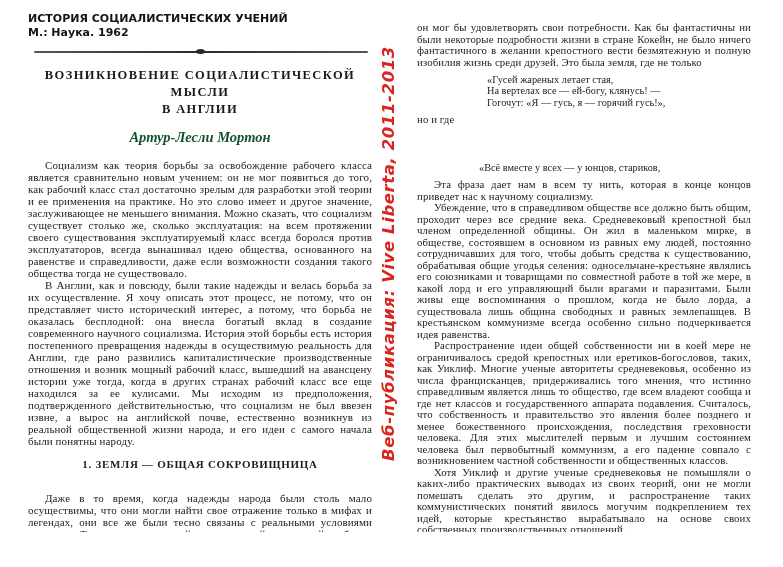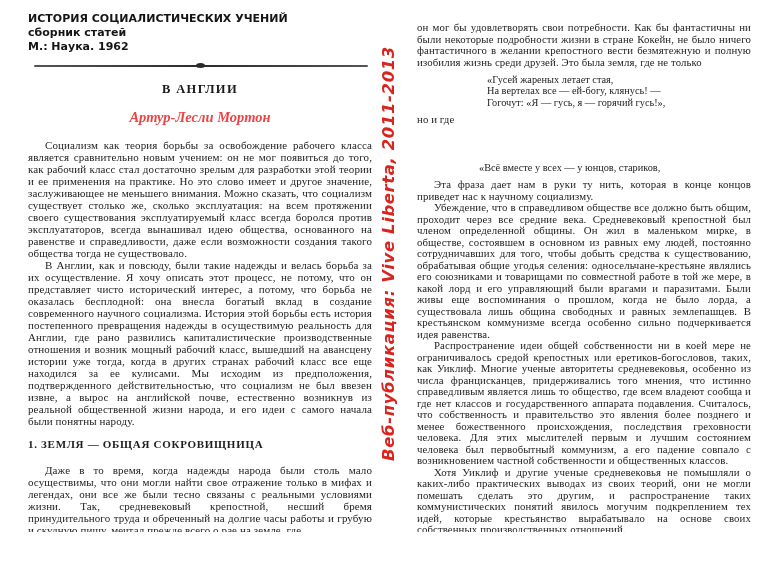--- a/index.html
+++ b/index.html
@@ -57,36 +57,37 @@
     line-height: 17px;
     letter-spacing: 1.4px;
     color: #1a1a1a;
   }
   .article-author {
     margin-top: 11px;
     text-align: center;
     font-weight: bold;
     font-style: italic;
     font-size: 14.5px;
-    color: #ef4444;
+    color: #14532d;
   }
 
   .body-par {
     margin: 0;
     text-align: justify;
     font-size: 11px;
     line-height: 12.1px;
     letter-spacing: 0.1px;
   }
   .page-left .body-par { line-height: 12.0px; }
   .first-par { margin-top: 13px; }
   .indent { text-indent: 17px; }
 
   .section-heading {
-    margin: 11px 0 14px 0;
+    margin: 11px 0 22px 0;
+    text-align: center;
     font-weight: bold;
     font-size: 11px;
     letter-spacing: 0.7px;
   }
 
   .page-number {
     margin-top: 9px;
     text-align: center;
     font-size: 10.5px;
     letter-spacing: 0.5px;
@@ -136,30 +137,30 @@
   }
 </style>
 </head>
 <body>
 
 <div class="canvas">
 
   <div class="page-left">
     <div class="pub-header">
       <div class="pub-line-bold">ИСТОРИЯ СОЦИАЛИСТИЧЕСКИХ УЧЕНИЙ</div>
-      <div class="pub-line-bold">сборник статей</div>
       <div class="pub-line">М.: Наука. 1962</div>
     </div>
 
     <div class="divider-rule">
       <div class="line"></div>
       <div class="blob"></div>
     </div>
 
     <div class="article-title">
+      <div>ВОЗНИКНОВЕНИЕ СОЦИАЛИСТИЧЕСКОЙ МЫСЛИ</div>
       <div>В АНГЛИИ</div>
     </div>
 
     <div class="article-author">Артур-Лесли Мортон</div>
 
     <p class="body-par indent first-par">Социализм как теория борьбы за освобождение рабочего класса является сравнительно новым учением: он не мог появиться до того, как рабочий класс стал достаточно зрелым для разработки этой теории и ее применения на практике. Но это слово имеет и другое значение, заслуживающее не меньшего внимания. Можно сказать, что социализм существует столько же, сколько эксплуатация: на всем протяжении своего существования эксплуатируемый класс всегда боролся против эксплуататоров, всегда вынашивал идею общества, основанного на равенстве и справедливости, даже если возможности создания такого общества тогда не существовало.</p>
     <p class="body-par indent">В Англии, как и повсюду, были такие надежды и велась борьба за их осуществление. Я хочу описать этот процесс, не потому, что он представляет чисто исторический интерес, а потому, что борьба не оказалась бесплодной: она внесла богатый вклад в создание современного научного социализма. История этой борьбы есть история постепенного превращения надежды в осуществимую реальность для Англии, где рано развились капиталистические производственные отношения и возник мощный рабочий класс, вышедший на авансцену истории уже тогда, когда в других странах рабочий класс все еще находился за ее кулисами. Мы исходим из предположения, подтвержденного действительностью, что социализм не был ввезен извне, а вырос на английской почве, естественно возникнув из реальной общественной жизни народа, и его идеи с самого начала были понятны народу.</p>
 
     <div class="section-heading">1. ЗЕМЛЯ — ОБЩАЯ СОКРОВИЩНИЦА</div>
 
@@ -175,21 +176,21 @@
       <div>На вертелах все — ей-богу, клянусь! —</div>
       <div>Гогочут: «Я — гусь, я — горячий гусь!»,</div>
     </div>
 
     <p class="body-par connector">но и где</p>
 
     <div class="poem poem-2">
       <div>«Всё вместе у всех — у юнцов, стариков,</div>
     </div>
 
-    <p class="body-par indent">Эта фраза дает нам в руки ту нить, которая в конце концов приведет нас к научному социализму.</p>
+    <p class="body-par indent">Эта фраза дает нам в всем ту нить, которая в конце концов приведет нас к научному социализму.</p>
     <p class="body-par indent">Убеждение, что в справедливом обществе все должно быть общим, проходит через все средние века. Средневековый крепостной был членом определенной общины. Он жил в маленьком мирке, в обществе, состоявшем в основном из равных ему людей, постоянно сотрудничавших для того, чтобы добыть средства к существованию, обрабатывая общие угодья селения: односельчане-крестьяне являлись его союзниками и товарищами по совместной работе в той же мере, в какой лорд и его управляющий были врагами и паразитами. Были живы еще воспоминания о прошлом, когда не было лорда, а существовала лишь община свободных и равных землепашцев. В крестьянском коммунизме всегда особенно сильно подчеркивается идея равенства.</p>
     <p class="body-par indent">Распространение идеи общей собственности ни в коей мере не ограничивалось средой крепостных или еретиков-богословов, таких, как Уиклиф. Многие ученые авторитеты средневековья, особенно из числа францисканцев, придерживались того мнения, что истинно справедливым является лишь то общество, где всем владеют сообща и где нет классов и государственного аппарата подавления. Считалось, что собственность и правительство это явления более позднего и менее божественного происхождения, последствия греховности человека. Для этих мыслителей первым и лучшим состоянием человека был первобытный коммунизм, а его падение совпало с возникновением частной собственности и общественных классов.</p>
     <p class="body-par indent">Хотя Уиклиф и другие ученые средневековья не помышляли о каких-либо практических выводах из своих теорий, они не могли помешать сделать это другим, и распространение таких коммунистических понятий явилось могучим подкреплением тех идей, которые крестьянство вырабатывало на основе своих собственных производственных отношений.</p>
 
     <div class="footnote">¹ A. L. Morton. The English Utopia. London, 1952, p. 219—220. (А. Л. Мортон. Английская утопия. М., 1956, стр. 265—266).</div>
 
   </div>
 
   <div class="watermark" style="color: rgb(217, 37, 31);">Веб-публикация: Vive Liberta, 2011-2013</div>
 

